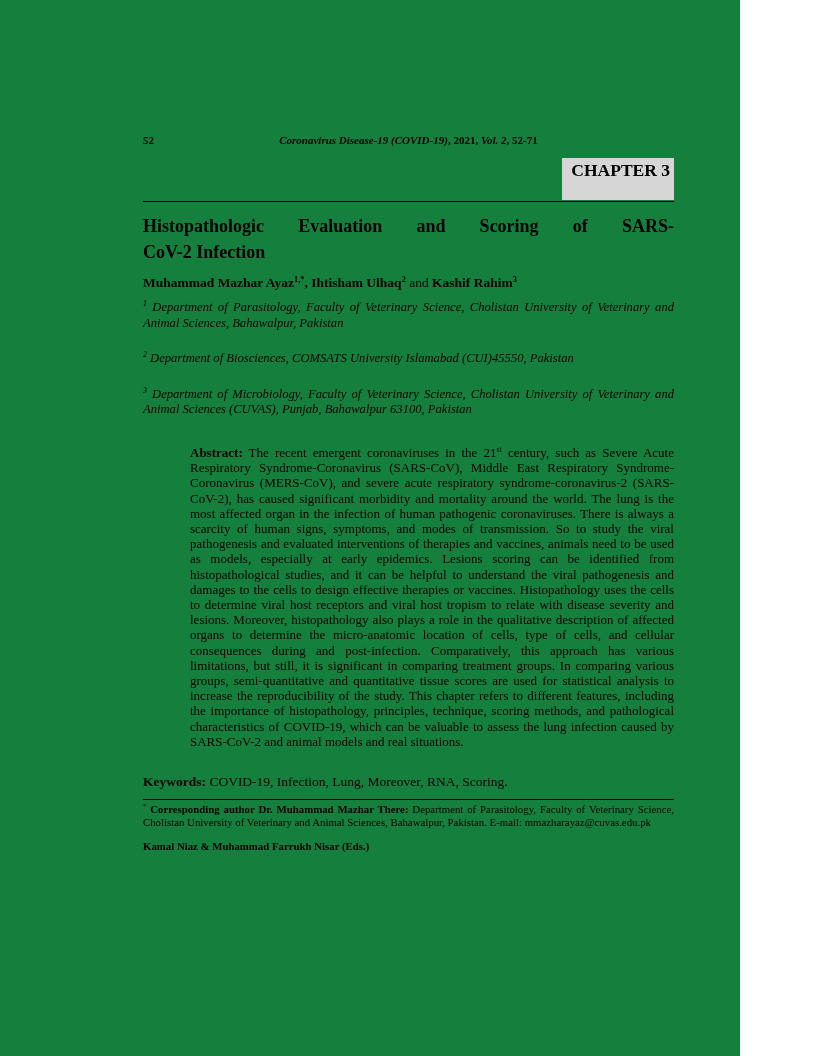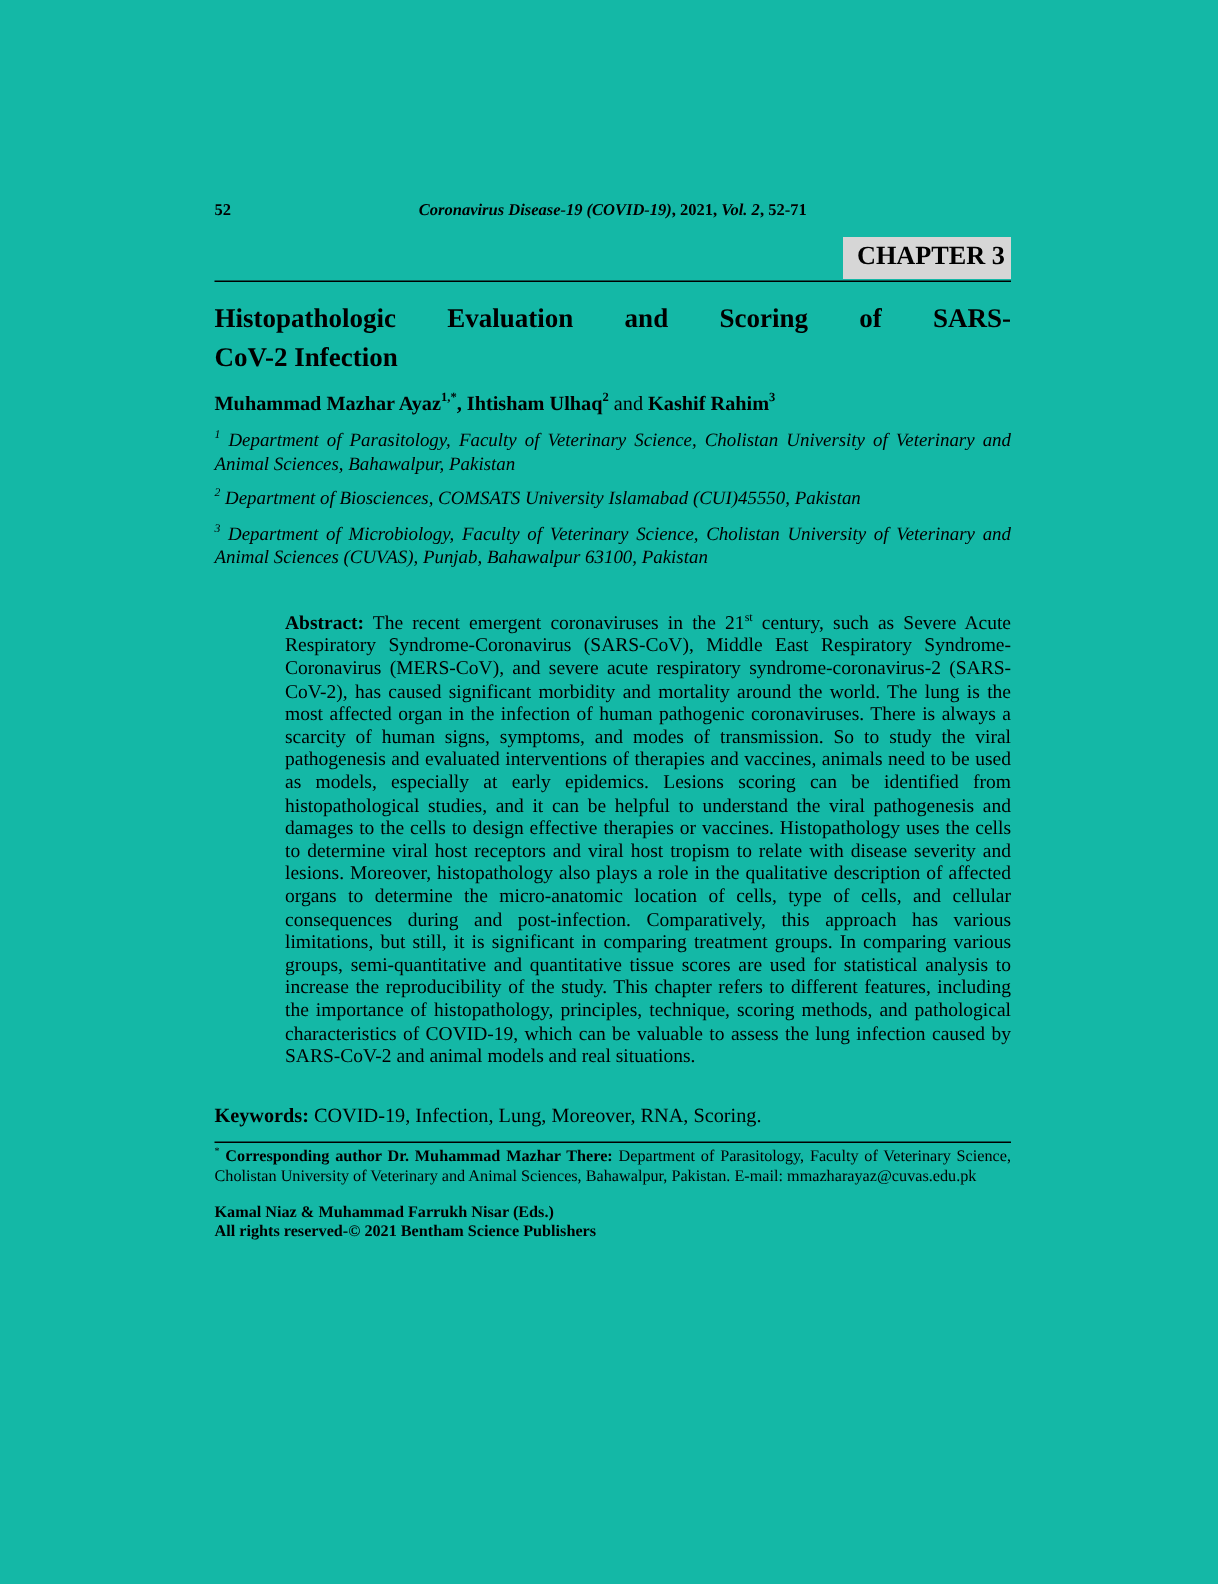--- a/index.html
+++ b/index.html
@@ -4,52 +4,52 @@
 <style>
   * { margin: 0; padding: 0; box-sizing: border-box; }
   html, body { background: #ffffff; }
   body {
     width: 816px; height: 1056px;
     font-family: "Liberation Serif", serif;
     color: #000;
     position: relative;
     overflow: hidden;
   }
-  .sheet { position: relative; width: 812px; height: 1056px; background: #14b8a6; }
+  .sheet { position: relative; width: 740px; height: 1056px; background: #15803d; }
   .content { position: absolute; left: 143px; top: 133px; width: 531px; }
 
   .running-head { position: relative; font-size: 11px; font-weight: bold; line-height: 14px; height: 14px; }
   .page-num { position: absolute; left: 0; top: 0; }
   .running-title { display: block; text-align: center; }
   .seg-italic { font-style: italic; }
 
   .chapter-row { text-align: right; margin-top: 11px; }
   .chapter-badge {
     display: inline-block;
     background: #d6d6d6;
     font-weight: bold;
     font-size: 17.5px;
     line-height: 20px;
-    padding: 2px 4px 6px 9px;
+    padding: 2px 4px 20px 9px;
   }
   .head-rule { border: none; border-top: 1.8px solid #000; margin: 1px 0 0 0; }
 
   .title { font-size: 18px; font-weight: bold; line-height: 26px; margin-top: 11px; }
   .title-line1 { display: block; text-align: justify; text-align-last: justify; }
   .title-line2 { display: block; }
 
   .authors { font-size: 13.5px; font-weight: bold; margin-top: 9px; line-height: 17px; }
   .authors sup, .affiliation sup, .abstract sup, .footnote sup {
     font-size: 0.62em; line-height: 0; vertical-align: super;
   }
   .sep-and { font-weight: normal; }
 
   .affiliation {
     font-style: italic; font-size: 12.6px; line-height: 15.6px;
-    text-align: justify; margin-top: 8px;
+    text-align: justify; margin-top: 20px;
   }
   .affiliation.first { margin-top: 9px; }
 
   .abstract {
     margin: 27px 0 0 47px;
     font-size: 13px; line-height: 15.2px;
     text-align: justify;
   }
   .abstract-label { font-weight: bold; }
 
@@ -92,17 +92,16 @@
     <p class="abstract"><span class="abstract-label">Abstract:</span><span> The recent emergent coronaviruses in the 21</span><sup>st</sup><span> century, such as Severe Acute Respiratory Syndrome-Coronavirus (SARS-CoV), Middle East Respiratory Syndrome-Coronavirus (MERS-CoV), and severe acute respiratory syndrome-coronavirus-2 (SARS-CoV-2), has caused significant morbidity and mortality around the world. The lung is the most affected organ in the infection of human pathogenic coronaviruses. There is always a scarcity of human signs, symptoms, and modes of transmission. So to study the viral pathogenesis and evaluated interventions of therapies and vaccines, animals need to be used as models, especially at early epidemics. Lesions scoring can be identified from histopathological studies, and it can be helpful to understand the viral pathogenesis and damages to the cells to design effective therapies or vaccines. Histopathology uses the cells to determine viral host receptors and viral host tropism to relate with disease severity and lesions. Moreover, histopathology also plays a role in the qualitative description of affected organs to determine the micro-anatomic location of cells, type of cells, and cellular consequences during and post-infection. Comparatively, this approach has various limitations, but still, it is significant in comparing treatment groups. In comparing various groups, semi-quantitative and quantitative tissue scores are used for statistical analysis to increase the reproducibility of the study. This chapter refers to different features, including the importance of histopathology, principles, technique, scoring methods, and pathological characteristics of COVID-19, which can be valuable to assess the lung infection caused by SARS-CoV-2 and animal models and real situations.</span></p>
 
     <p class="keywords"><span class="keywords-label">Keywords:</span><span> COVID-19, Infection, Lung, Moreover, RNA, Scoring.</span></p>
 
     <hr class="foot-rule">
 
     <p class="footnote"><sup>*</sup><span class="footnote-bold"> Corresponding author Dr. Muhammad Mazhar There:</span><span> Department of Parasitology, Faculty of Veterinary Science, Cholistan University of Veterinary and Animal Sciences, Bahawalpur, Pakistan. E-mail: </span><span>mmazharayaz@cuvas.edu.pk</span></p>
 
     <div class="imprint">
       <div>Kamal Niaz &amp; Muhammad Farrukh Nisar (Eds.)</div>
-      <div>All rights reserved-© 2021 Bentham Science Publishers</div>
     </div>
 
   </div>
 </div>
 
 </body></html>

